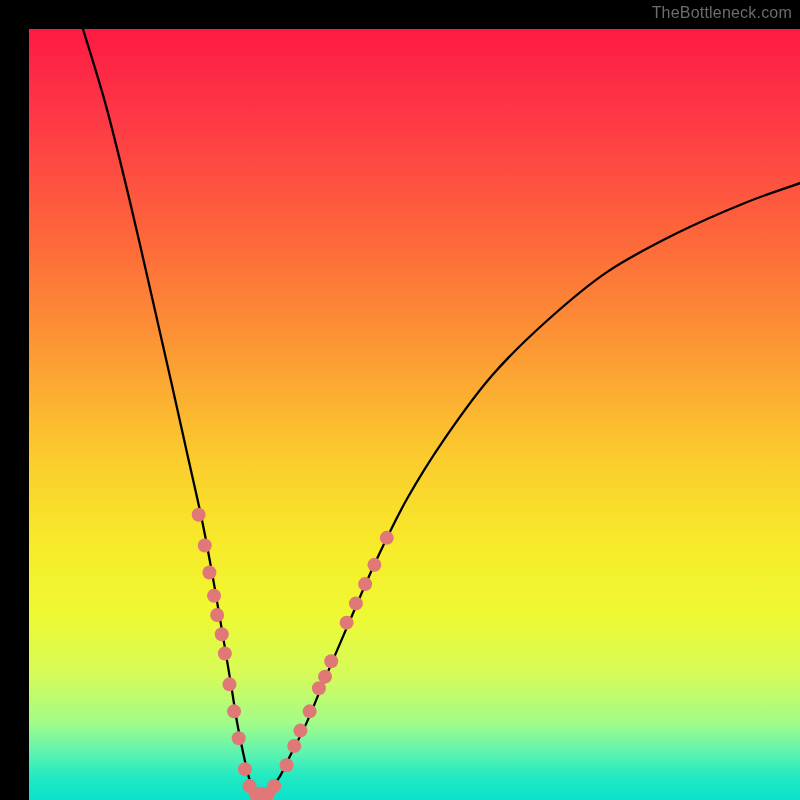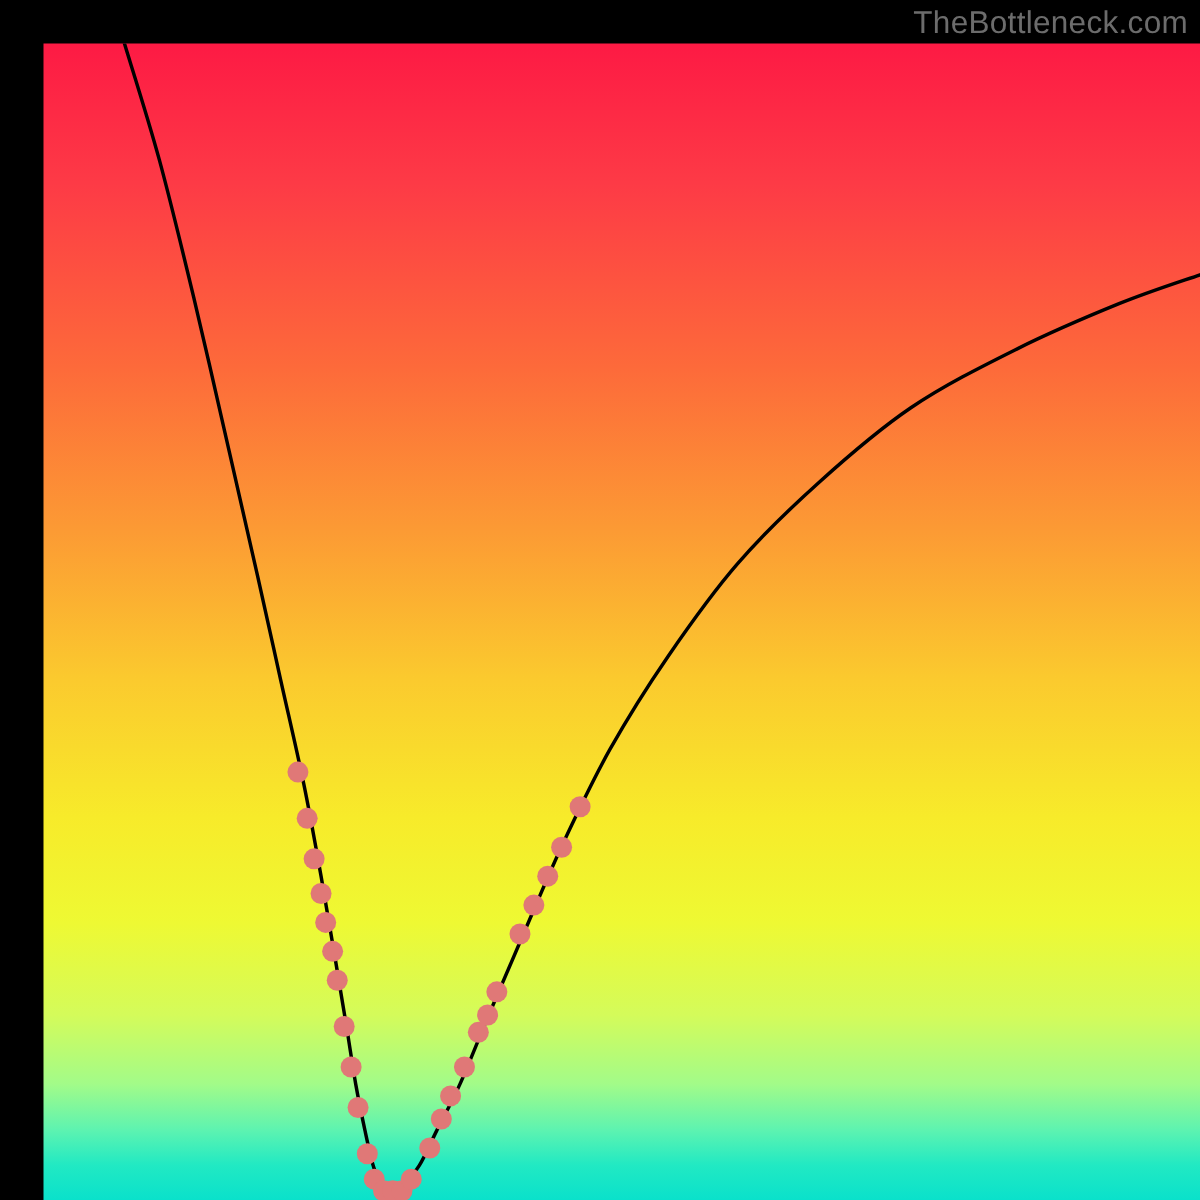--- a/index.html
+++ b/index.html
@@ -38,21 +38,21 @@
       #5cf3b1 94%,
       #21e9c3 97%,
       #0ae1cb 100%
     );
   }
   .watermark {
     position: absolute;
     top: 4px;
     right: 8px;
     color: #6c6c6c;
-    font-size: 21px;
+    font-size: 16px;
     font-weight: 500;
     letter-spacing: 0.2px;
     z-index: 5;
   }
   svg.curves {
     position: absolute;
     left: 0;
     top: 0;
     width: 771px;
     height: 771px;

